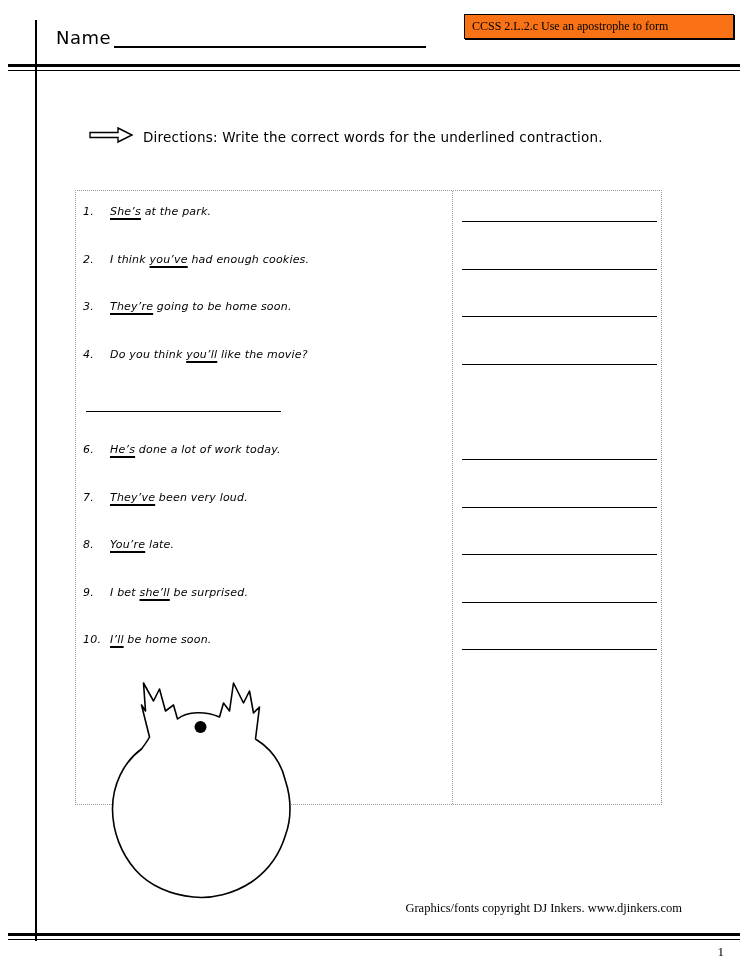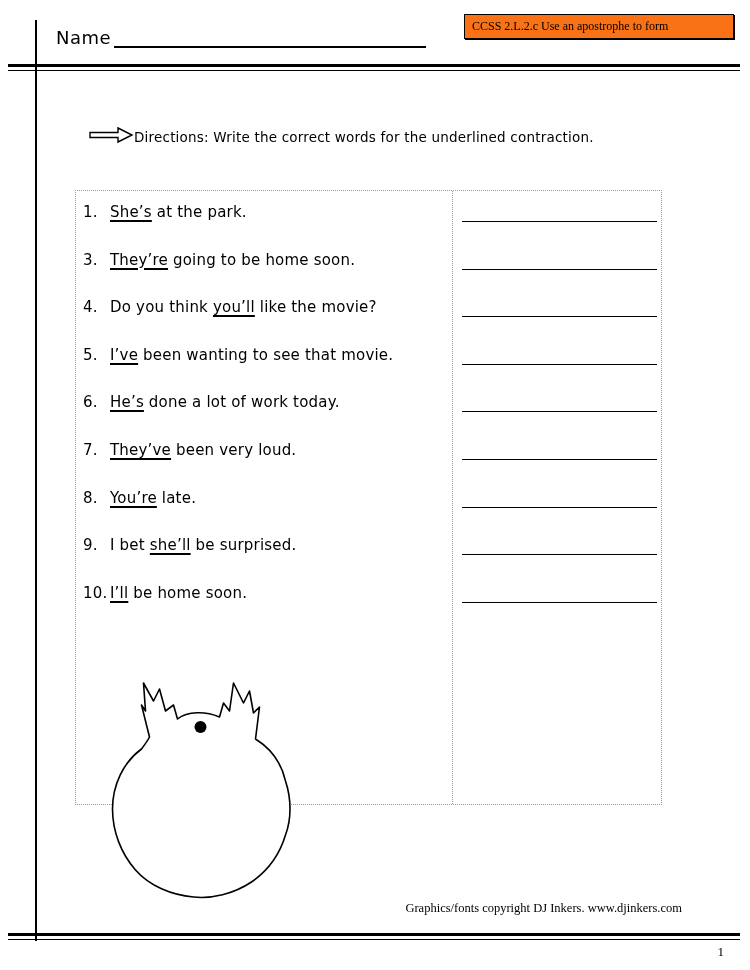--- a/index.html
+++ b/index.html
@@ -30,32 +30,32 @@
   .ccss-box {
     position: absolute; left: 464px; top: 14px; width: 270px;
     border: 1px solid #000; box-shadow: 1px 1px 0 #000;
     padding: 4px 7px; background: #f97316;
     font-family: "Liberation Serif", serif; font-size: 12px; line-height: 15px;
   }
 
   
   .title { position: absolute; left: 0; top: 86px; width: 750px; text-align: center;
            font-size: 27px; font-weight: 700; letter-spacing: 1px; }
-  .directions-row { position: absolute; left: 88px; top: 126px; display: flex; align-items: center; gap: 0; }
+  .directions-row { position: absolute; left: 88px; top: 126px; display: flex; align-items: center; gap: 9px; }
   .directions-text { font-size: 13.5px; letter-spacing: 0.2px; }
 
   
   .ws-box {
     position: absolute; left: 75px; top: 190px; width: 587px; height: 615px;
     border: 1.5px dotted #9a9a9a;
   }
   .ws-divider { position: absolute; left: 376px; top: 0; height: 100%; border-left: 1.5px dotted #9a9a9a; }
   .items-list { position: absolute; left: 0; top: 10px; right: 0; }
   .item-row { display: flex; height: 47.6px; }
-  .sentence { width: 376px; padding-left: 7px; font-size: 15px; line-height: 22px; letter-spacing: 0.2px; }
+  .sentence { width: 376px; padding-left: 7px; font-size: 11px; line-height: 22px; letter-spacing: 0.2px; font-style: italic; }
   .num { display: inline-block; width: 27px; }
   .word { text-decoration: underline; text-underline-offset: 3px; text-decoration-thickness: 1.5px; }
   .answer { flex: 1; position: relative; }
   .answer-line { position: absolute; left: 10px; top: 20px; width: 195px; height: 1px; border-bottom: 1.5px solid #000; }
 
   
   .cat-wrap { position: absolute; left: 95px; top: 665px; width: 205px; height: 240px; z-index: 3; }
 
   
   .credit { position: absolute; top: 901px; right: 68px; font-family: "Liberation Serif", serif; font-size: 12.5px; }
@@ -96,33 +96,38 @@
   <div class="ws-box">
     <div class="ws-divider"></div>
     <div class="items-list">
         <div class="item-row">
           <div class="sentence"><span class="num">1.</span><span></span><span class="word">She’s</span><span> at the park.</span></div>
           <div class="answer">
             <span class="answer-line"></span>
           </div>
         </div>
         <div class="item-row">
+          <div class="sentence"><span class="num">2.</span><span>I think </span><span class="word">you’ve</span><span> had enough cookies.</span></div>
+          <div class="answer">
+            <span class="answer-line"></span>
+          </div>
+        </div>
+        <div class="item-row">
           <div class="sentence"><span class="num">3.</span><span></span><span class="word">They’re</span><span> going to be home soon.</span></div>
           <div class="answer">
             <span class="answer-line"></span>
           </div>
         </div>
         <div class="item-row">
           <div class="sentence"><span class="num">4.</span><span>Do you think </span><span class="word">you’ll</span><span> like the movie?</span></div>
           <div class="answer">
             <span class="answer-line"></span>
           </div>
         </div>
         <div class="item-row">
-          <div class="sentence"><span class="num">5.</span><span></span><span class="word">I’ve</span><span> been wanting to see that movie.</span></div>
           <div class="answer">
             <span class="answer-line"></span>
           </div>
         </div>
         <div class="item-row">
           <div class="sentence"><span class="num">6.</span><span></span><span class="word">He’s</span><span> done a lot of work today.</span></div>
           <div class="answer">
             <span class="answer-line"></span>
           </div>
         </div>

